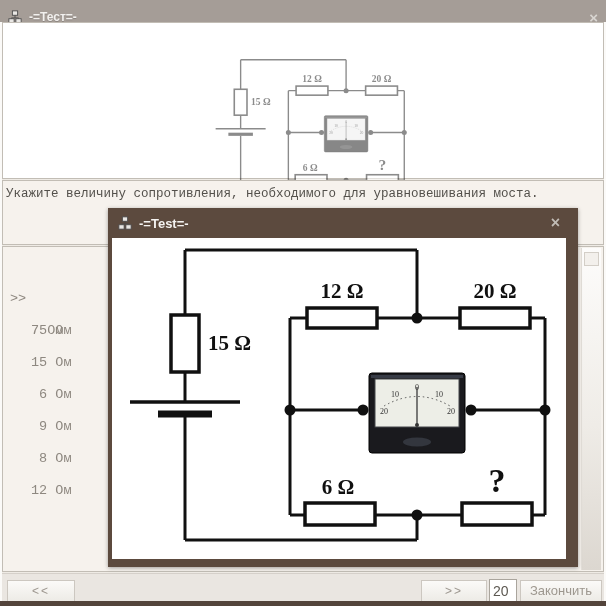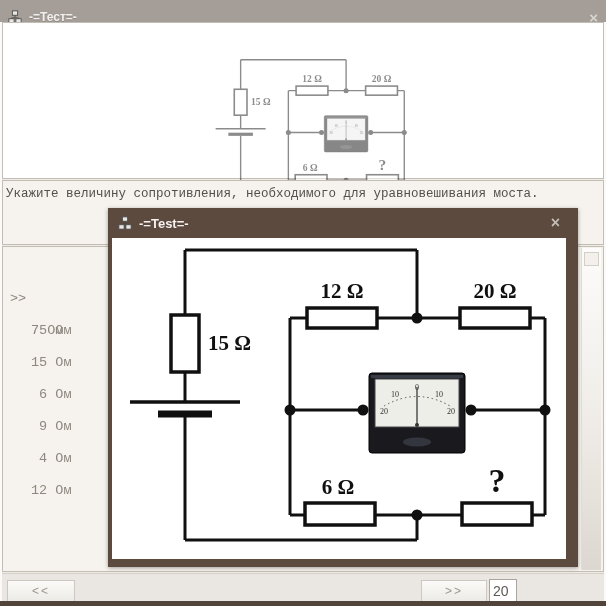--- a/index.html
+++ b/index.html
@@ -148,34 +148,35 @@
   <div class="answer-row">
     <span class="label">15 Ом</span>
   </div>
   <div class="answer-row">
     <span class="label"> 6 Ом</span>
   </div>
   <div class="answer-row">
     <span class="label"> 9 Ом</span>
   </div>
   <div class="answer-row">
-    <span class="label"> 4 Ом</span>
+    <span class="label"> 8 Ом</span>
   </div>
   <div class="answer-row">
     <span class="label">12 Ом</span>
   </div>
   <div class="scrollstrip">
     <div class="scroll-btn"></div>
   </div>
 </div>
 
 <div class="bottombar">
   <div class="bb-btn bb-prev">&lt;&lt;</div>
   <div class="bb-btn bb-next">&gt;&gt;</div>
   <input class="bb-input" value="20" style="">
+  <div class="bb-btn bb-finish">Закончить</div>
 </div>
 <div class="bottom-edge"></div>
 
 <div class="popup">
   <div class="popup-titlebar">
     <svg width="14" height="14" viewBox="0 0 16 16">
         <use href="#app-icon-g"></use>
       </svg>
     <span class="title">-=Test=-</span>
     <span class="close">×</span>

